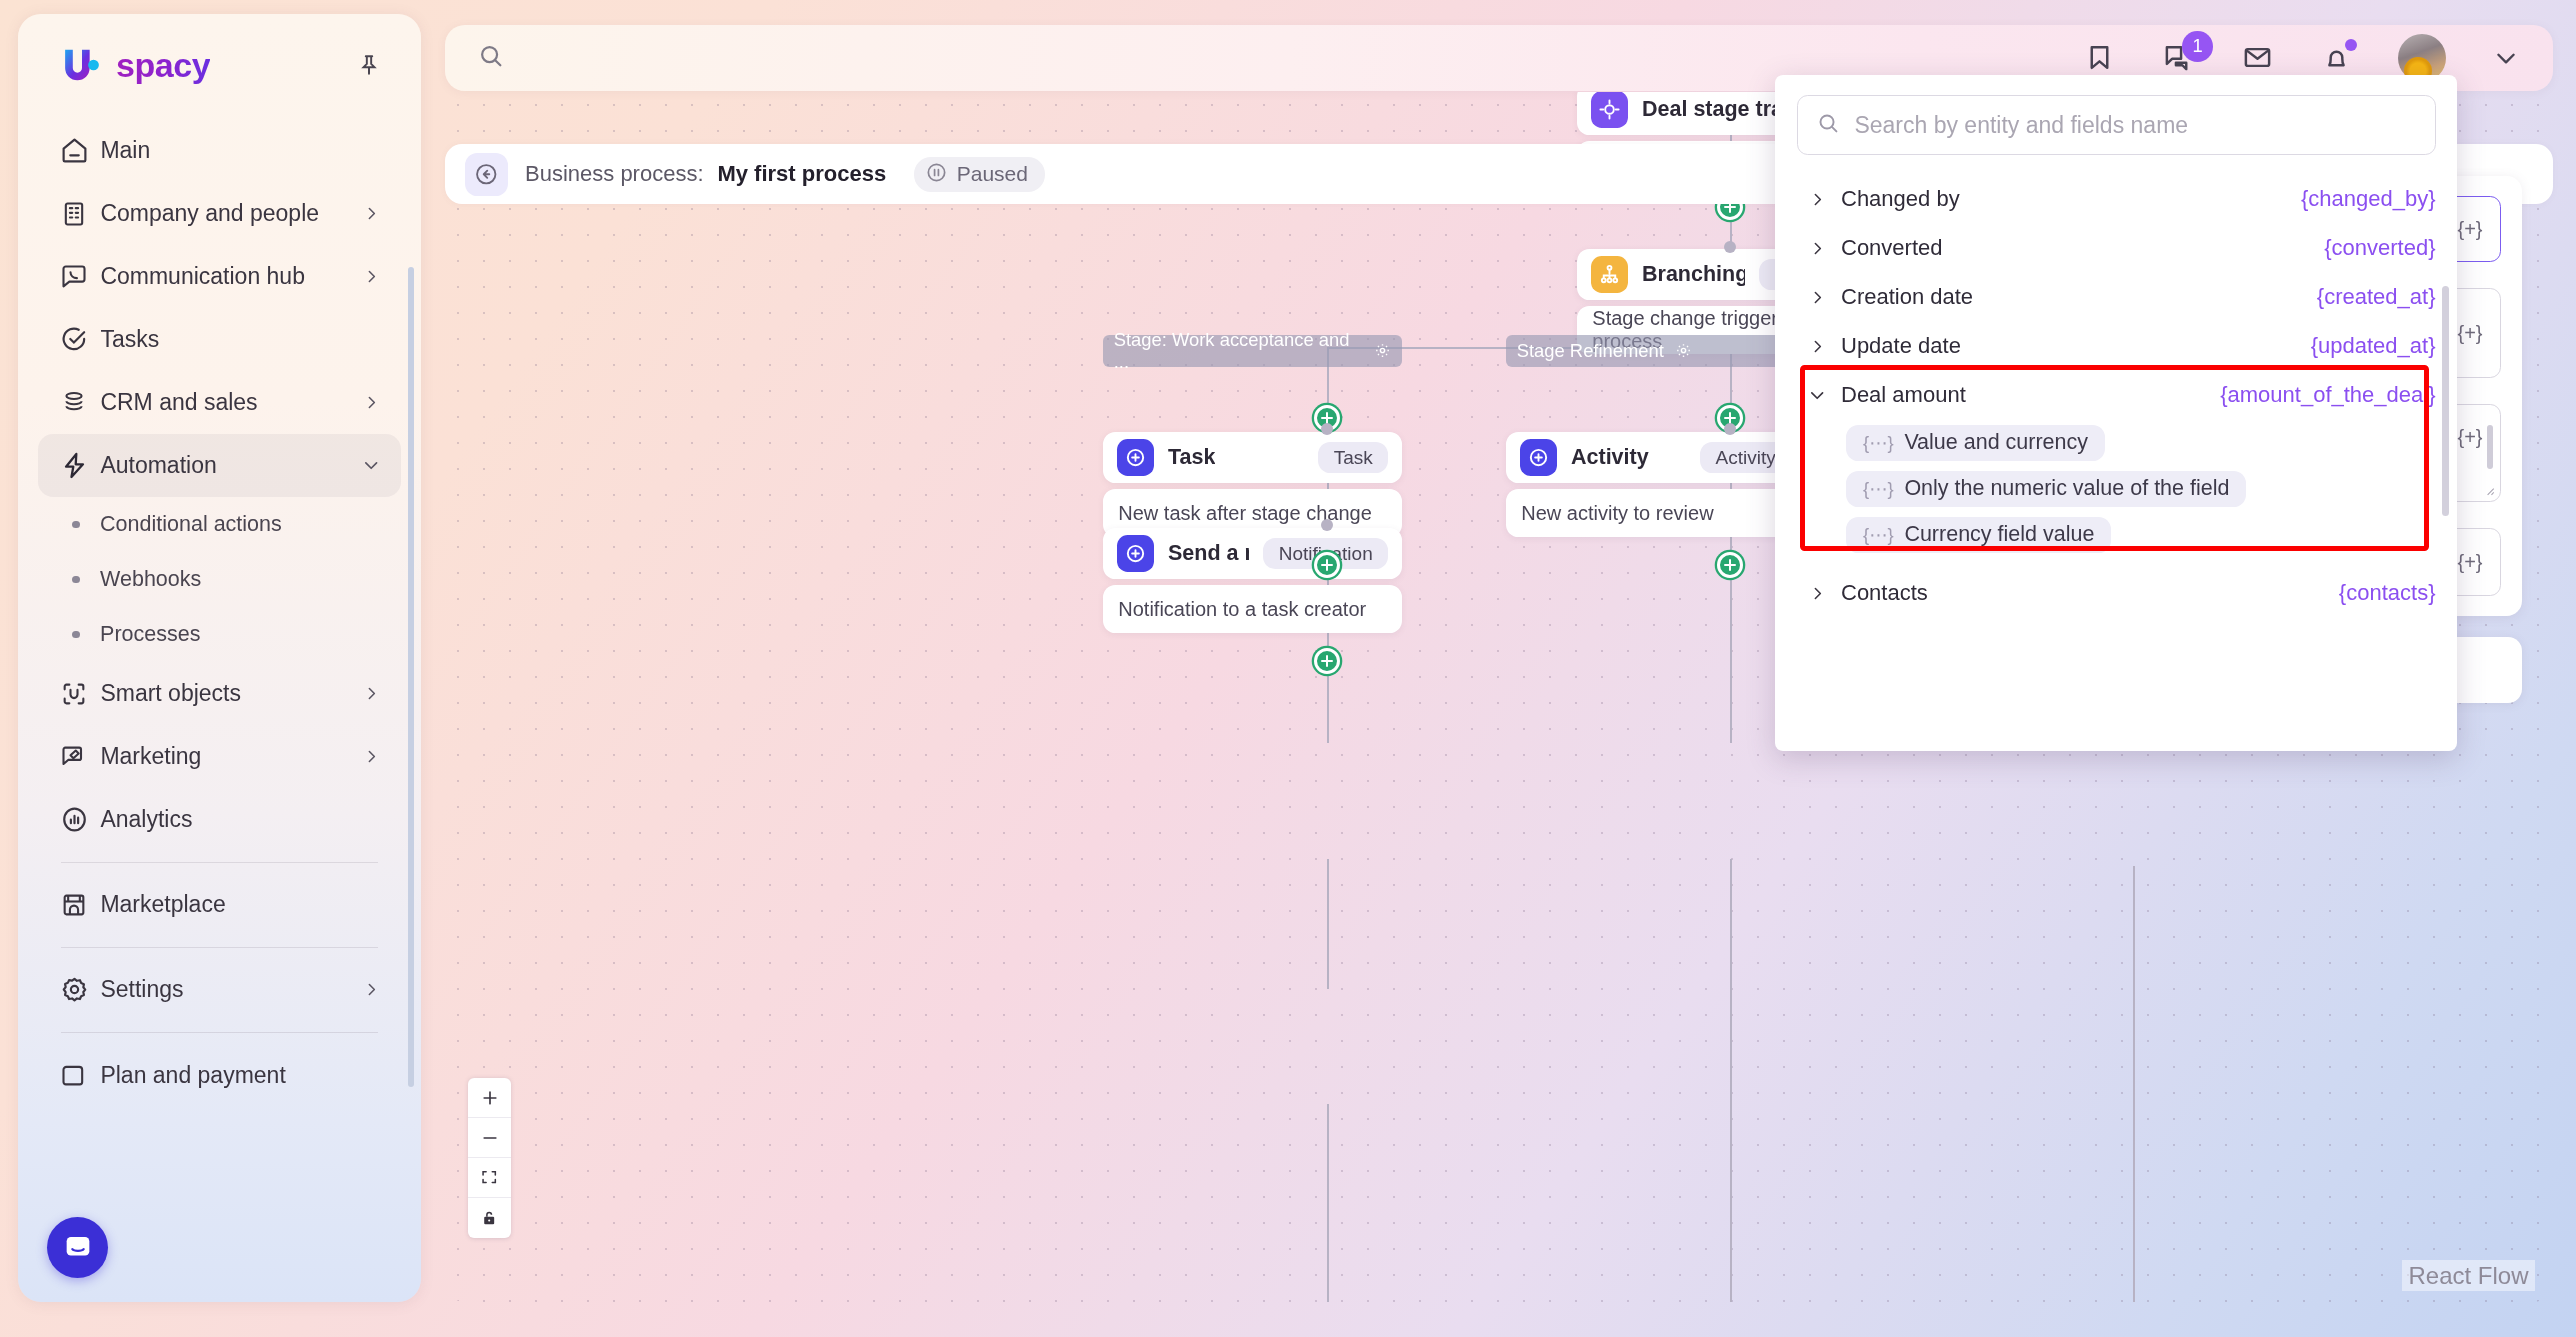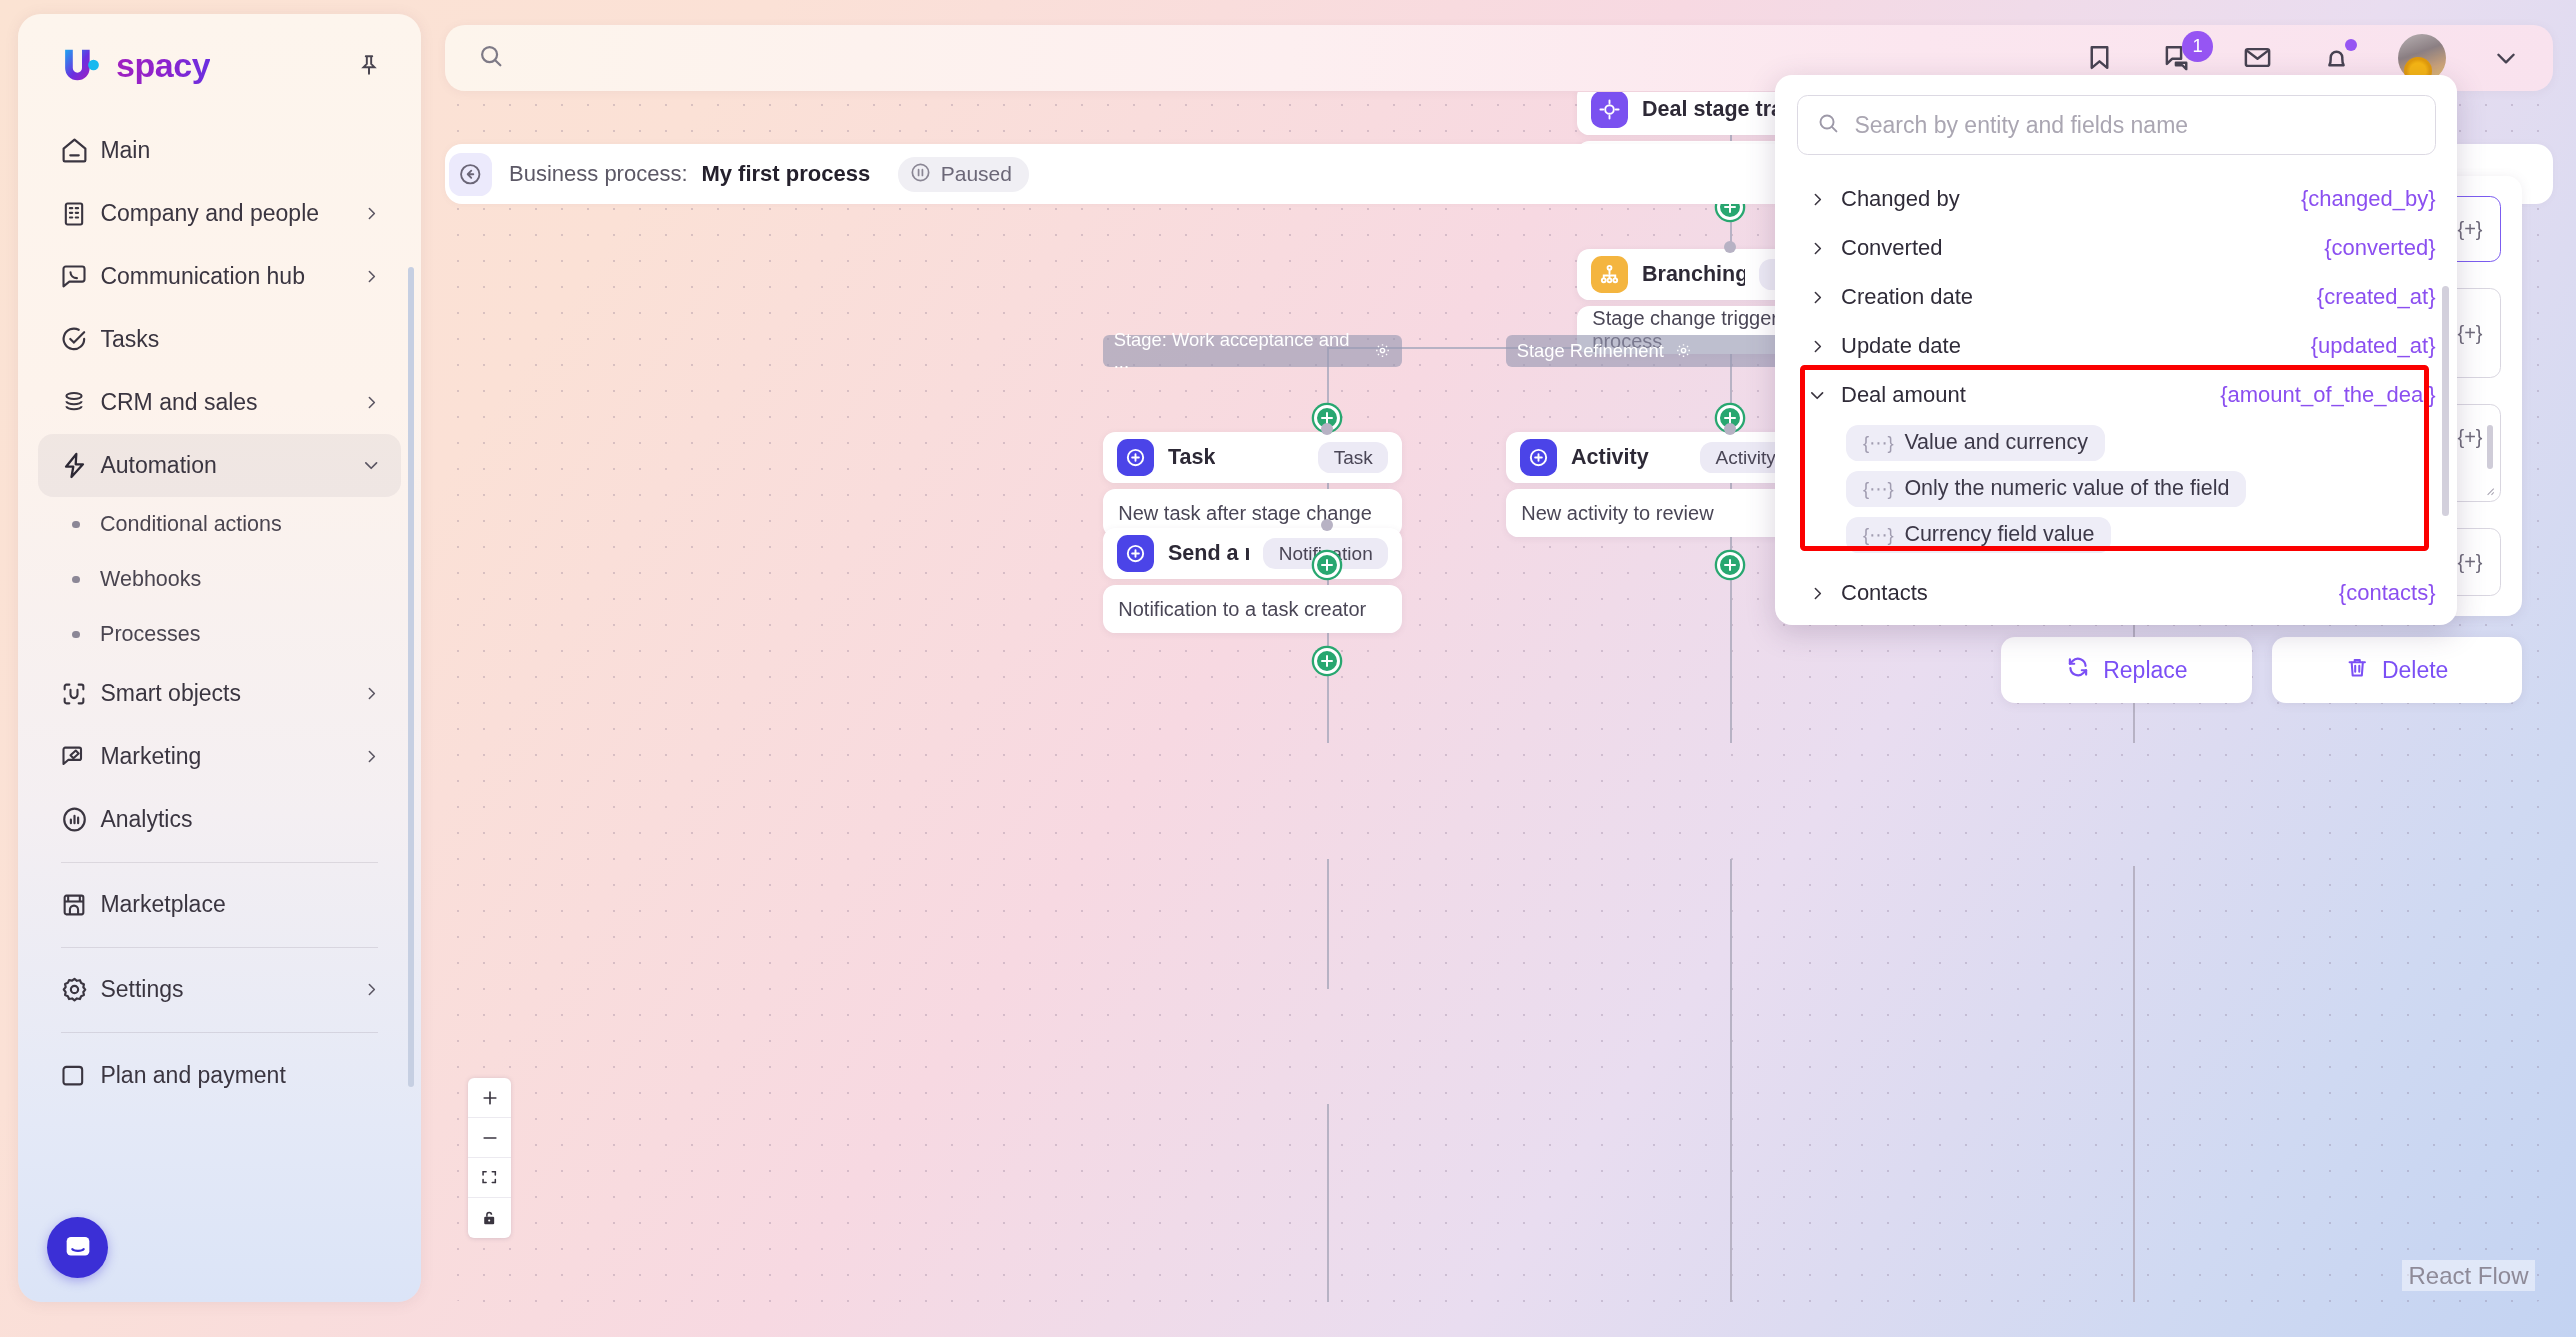--- a/index.html
+++ b/index.html
@@ -96,21 +96,21 @@
     width: 28px; height: 28px; border-radius: 50%;
     background: radial-gradient(circle, #f5b513 0%, #f5b513 40%, #e09a0c 60%);
   }
   .chev-dn { width: 31px; height: 31px; display:flex; align-items:center; justify-content:center; cursor:pointer; }
 
   
   #proc-header {
     position: absolute; left: 445px; top: 144px;
     width: 2108px; height: 60px;
     background: #ffffff; border-radius: 17px;
-    display: flex; align-items: center; gap: 17px; padding-left: 4px;
+    display: flex; align-items: center; gap: 17px; padding-left: 20px;
     box-shadow: 0 0.8px 6.1px rgba(120,100,120,.05);
     z-index: 4;
   }
   .back-btn {
     width: 43px; height: 43px; border-radius: 12.3px; background: #eceafc;
     display:flex; align-items:center; justify-content:center; cursor:pointer; flex:0 0 43px;
   }
   .proc-label { font-size: 22px; color: #5c5866; }
   .proc-name { font-size: 22px; font-weight: 700; color: #24202c; margin-left: -3.1px; }
   .status-chip {
@@ -241,22 +241,22 @@
   .rp-btn {
     flex: 1; height: 66px; background:#fff; border-radius: 14px;
     display:flex; align-items:center; justify-content:center; gap: 12.3px;
     font-size: 23px; color:#7b4ff5; cursor:pointer;
     box-shadow: 0 1.5px 9.2px rgba(110,90,120,.10);
   }
 
   
   #fielddrop {
     position: absolute; left: 1775px; top: 75px;
-    width: 682px; height: 550px;
-    background:#fff; border-radius: 17px;
+    width: 682px; height: 676px;
+    background:#fff; border-radius: 8px;
     box-shadow: 0 7.7px 29px rgba(80,60,100,.22);
     z-index: 20; overflow: hidden;
   }
   .fd-searchwrap { padding: 20px 21.5px 7.7px; }
   .fd-search {
     display:flex; align-items:center; gap: 14px;
     border: 1.5px solid #dcd9e3; border-radius: 10.7px; height: 60px; padding: 0 18.4px;
     cursor: text;
   }
   .fd-search .ph { font-size: 23px; color:#aaa6b2; }

